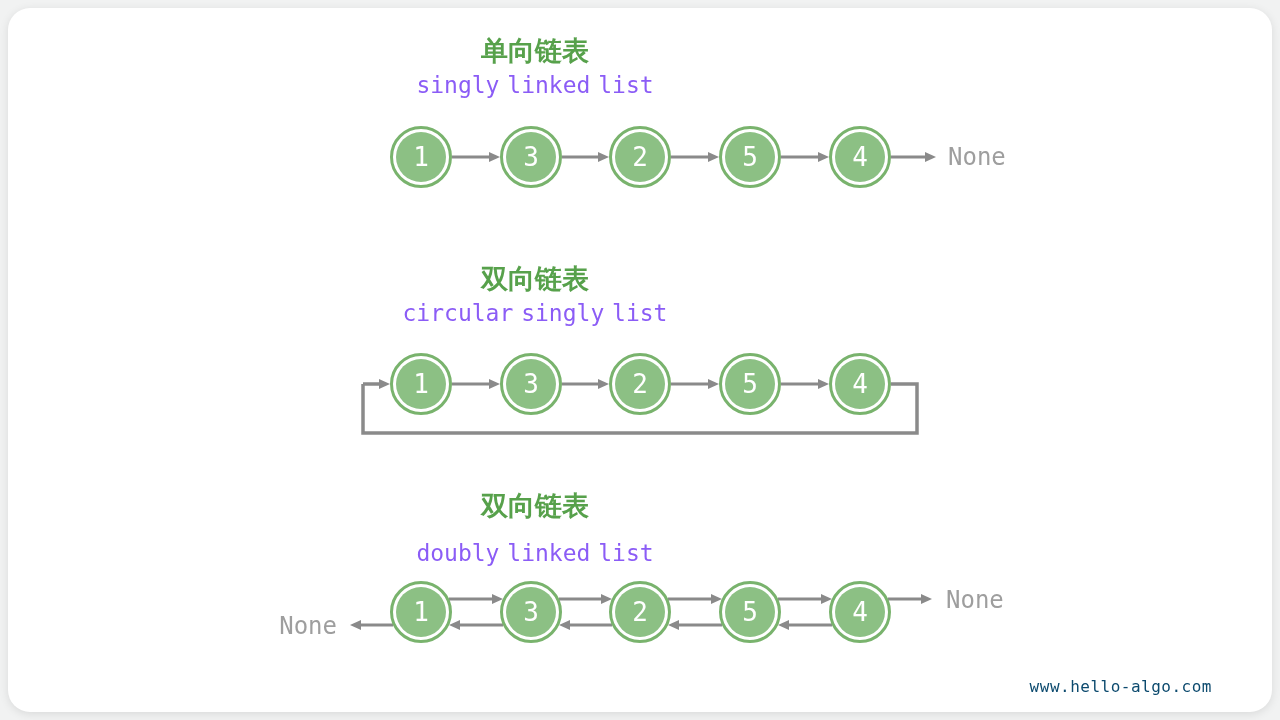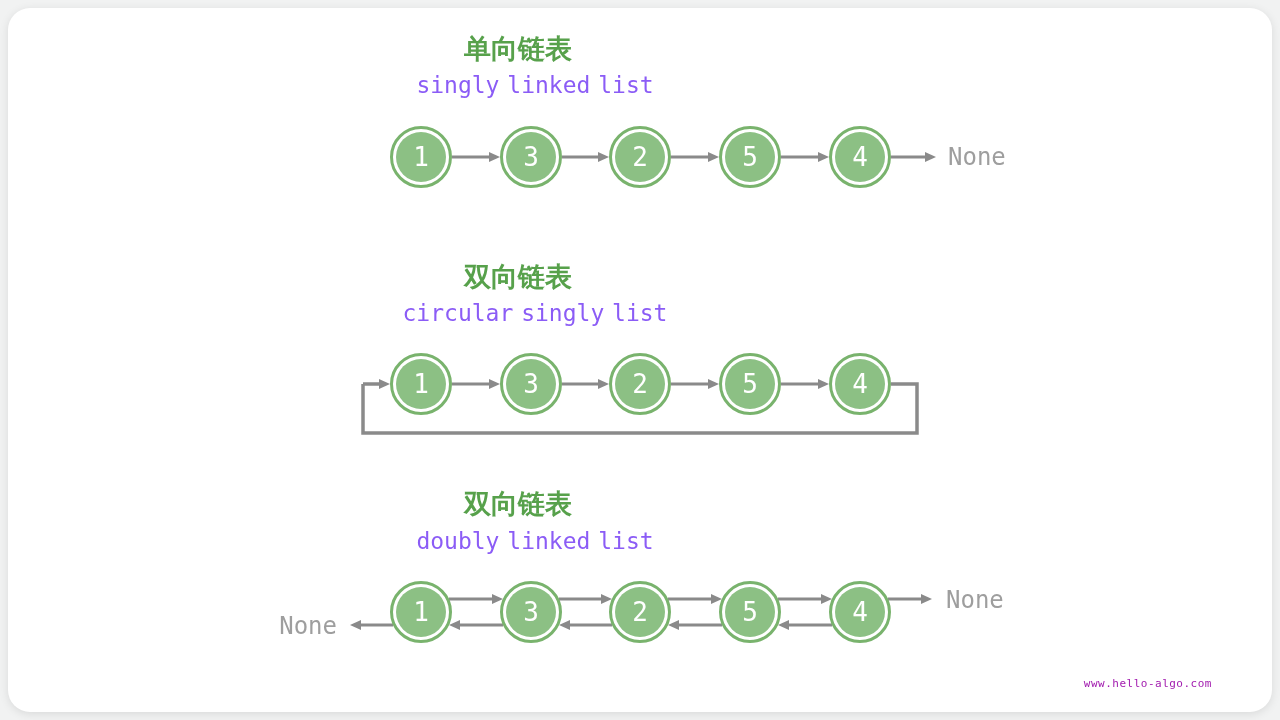--- a/index.html
+++ b/index.html
@@ -8,52 +8,52 @@
     background:#f1f2f2;
     font-family:"Liberation Sans", sans-serif;
     position:relative;overflow:hidden;
   }
   .card{
     position:absolute;left:8px;top:8px;right:8px;bottom:8px;
     background:#ffffff;border-radius:22px;
     box-shadow:0 2px 10px rgba(0,0,0,0.10);
   }
   .sec-title{
-    position:absolute;left:518px;transform:translateX(-50%);
+    position:absolute;left:535px;transform:translateX(-50%);
     font-size:27px;font-weight:bold;line-height:1.15;
     color:#57a14b;white-space:nowrap;
-    font-family:Liberation Mono, monospace;
+    font-family:Liberation Serif, serif;
   }
   .sec-sub{
     position:absolute;left:535px;transform:translateX(-50%);
     font-size:23px;line-height:1.15;word-spacing:-6px;
     color:#8b5cf6;white-space:nowrap;
     font-family:"DejaVu Sans Mono","Liberation Mono", monospace;
   }
   #diagram-svg{position:absolute;left:0;top:0;}
   .watermark{
     position:absolute;top:677px;right:68px;
-    font-size:11px;letter-spacing:0.5px;
-    color:#a21caf;
+    font-size:16px;letter-spacing:0.5px;
+    color:#0c4a6e;
     font-family:"DejaVu Sans Mono","Liberation Mono", monospace;
   }
 </style>
 </head>
 <body>
 
 <div class="card"></div>
 
 <div class="sec-title" style="top:36px">单向链表</div>
 <div class="sec-sub" style="top:72px">singly linked list</div>
 
 <div class="sec-title" style="top:264px">双向链表</div>
 <div class="sec-sub" style="top:300px">circular singly list</div>
 
 <div class="sec-title" style="top:491px">双向链表</div>
-<div class="sec-sub" style="top:528px">doubly linked list</div>
+<div class="sec-sub" style="top:540px">doubly linked list</div>
 
 <svg id="diagram-svg" width="1280" height="720" viewBox="0 0 1280 720">
     <g>
       <line x1="452" y1="157" x2="489" y2="157" stroke="#8a8a8a" stroke-width="3"></line>
       <polygon points="500,157 489,162 489,152" fill="#8a8a8a"></polygon>
       <line x1="562" y1="157" x2="598" y2="157" stroke="#8a8a8a" stroke-width="3"></line>
       <polygon points="609,157 598,162 598,152" fill="#8a8a8a"></polygon>
       <line x1="671" y1="157" x2="708" y2="157" stroke="#8a8a8a" stroke-width="3"></line>
       <polygon points="719,157 708,162 708,152" fill="#8a8a8a"></polygon>
       <line x1="781" y1="157" x2="818" y2="157" stroke="#8a8a8a" stroke-width="3"></line>

